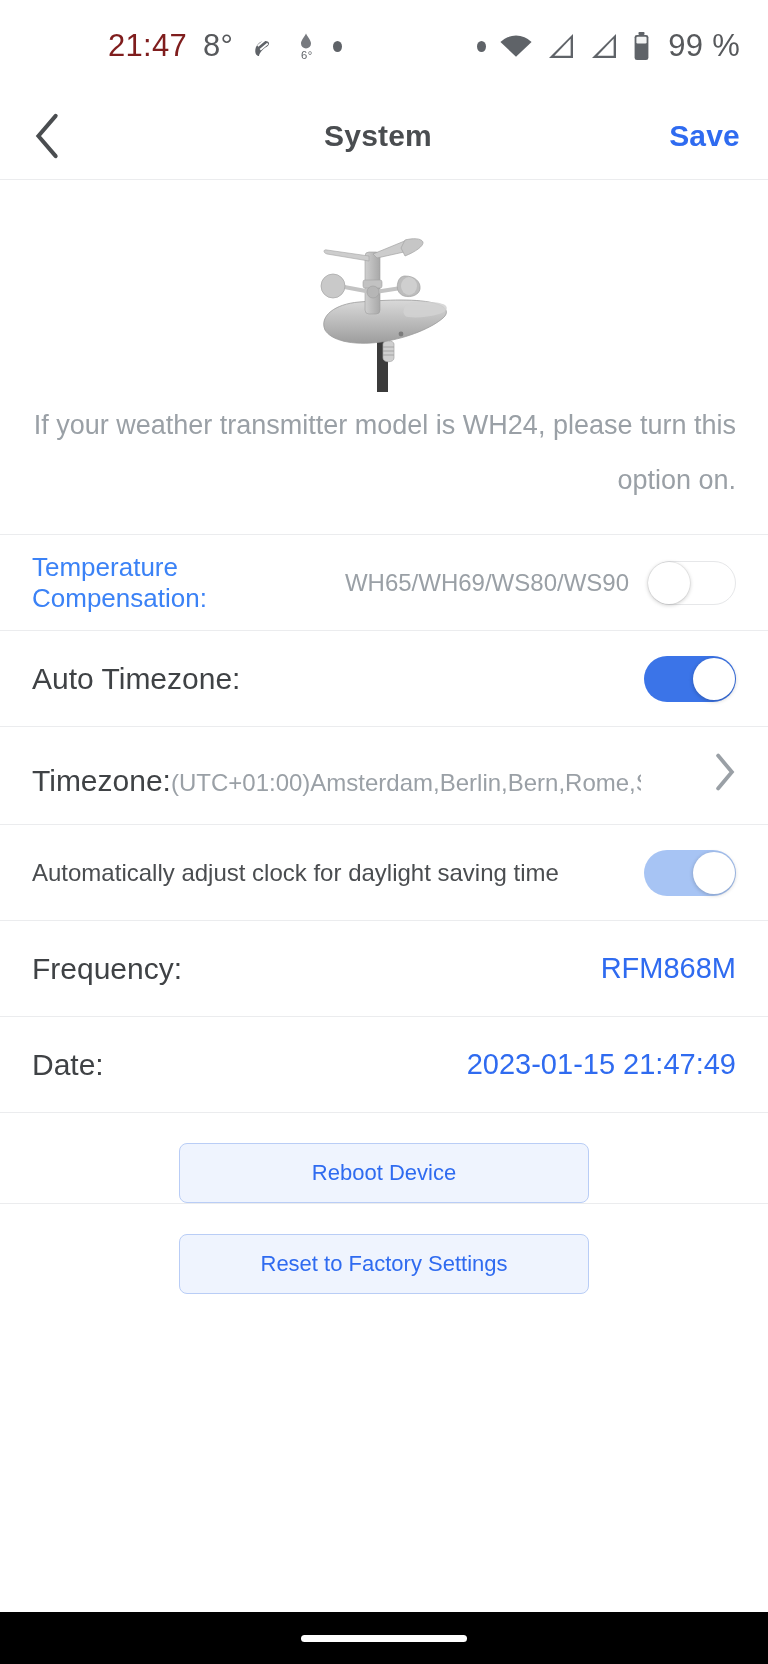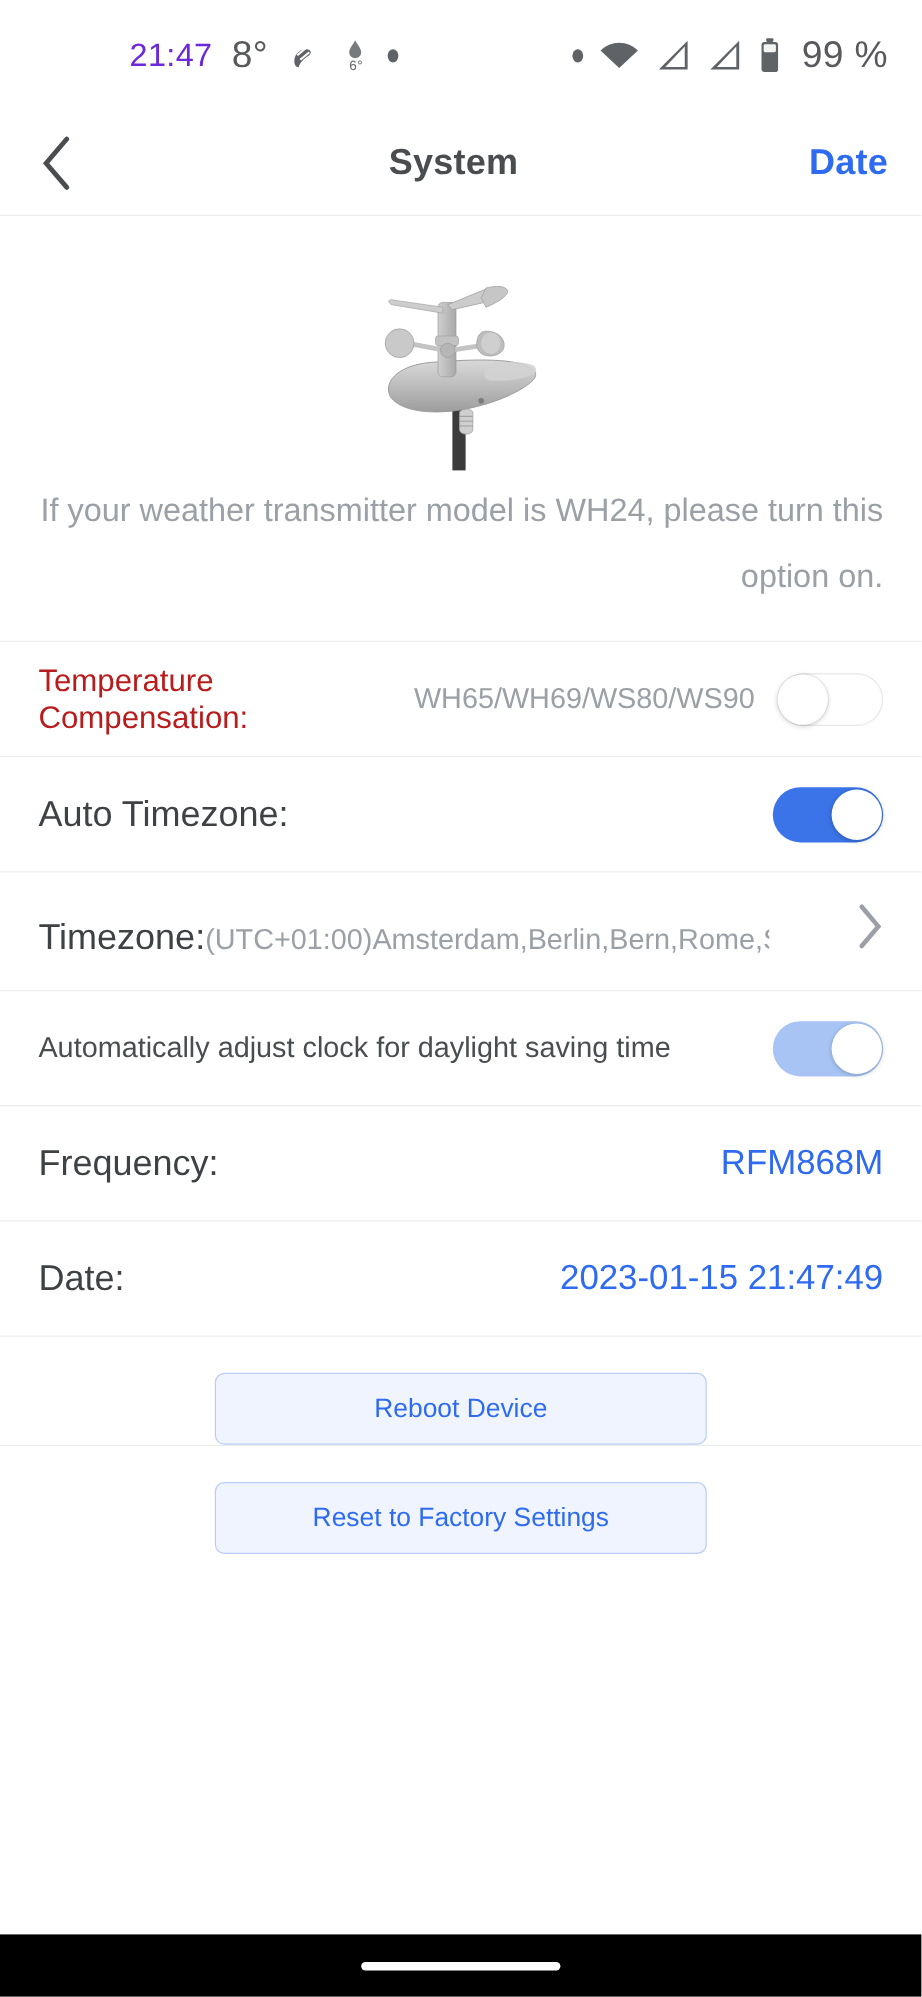--- a/index.html
+++ b/index.html
@@ -22,21 +22,21 @@
     height: 92px;
     display: flex;
     align-items: center;
     padding: 0 28px;
     color: #5f6368;
     font-size: 31px;
     letter-spacing: 0.3px;
   }
   .sb-left { display: flex; align-items: center; gap: 16px; margin-left: 80px; }
   .sb-right { display: flex; align-items: center; gap: 13px; margin-left: auto; }
-  .sb-time { font-size: 27px; color: #6d28d9; }
+  .sb-time { font-size: 31px; color: #7f1d1d; }
   .sb-temp { font-size: 31px; color: #57595c; }
   .sb-dot { width: 9px; height: 11px; border-radius: 50%; background: #5f6368; display:inline-block; }
   .sb-batt-text { font-size: 31px; color: #57595c; margin-left: 4px; }
   .ic { display: inline-block; line-height: 0; }
 
   
   .header {
     position: relative;
     height: 88px;
     display: flex;
@@ -82,21 +82,21 @@
   
   .row {
     display: flex;
     align-items: center;
     padding: 0 32px;
     min-height: 96px;
     position: relative;
   }
   .row.divider-top { border-top: 1px solid #ebecee; }
   .label-lg { font-size: 30px; color: #3f4245; }
-  .label-md { font-size: 26px; color: #b91c1c; }
+  .label-md { font-size: 26px; color: #3b82f6; }
   .label-sm { font-size: 24px; color: #4a4d50; }
   .sub-gray { font-size: 24px; color: #9aa0a6; }
   .value-blue { font-size: 29px; color: #2f6bf0; }
   .spacer { flex: 1 1 auto; }
 
   
   .sensor-type-row {
     display: flex;
     align-items: center;
     padding: 0 32px;
@@ -273,21 +273,21 @@
 
   <div class="header">
     <div class="back-btn">
       <span>
         <svg width="28" height="46" viewBox="0 0 14 24">
           <path d="M11 1.5L2 12l9 10.5" stroke="#4a4d50" stroke-width="2.1" fill="none" stroke-linecap="round"></path>
         </svg>
       </span>
     </div>
     <div class="header-title">System</div>
-    <div class="save-btn">Date</div>
+    <div class="save-btn">Save</div>
   </div>
 
   <div class="sensor-hero">
     <svg width="190" height="186" viewBox="0 0 190 186">
       <defs>
         <linearGradient id="bodyGrad" x1="0" y1="0" x2="0" y2="1">
           <stop offset="0%" stop-color="#d9d9d9"></stop>
           <stop offset="55%" stop-color="#b9b9b9"></stop>
           <stop offset="100%" stop-color="#9d9d9d"></stop>
         </linearGradient>

